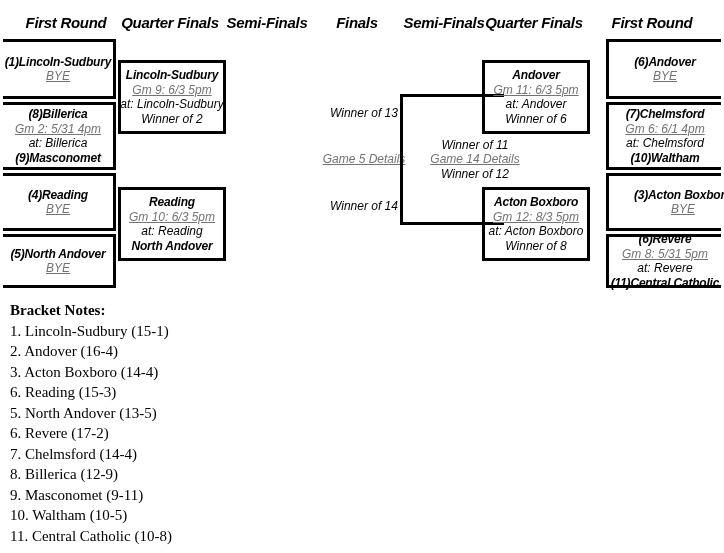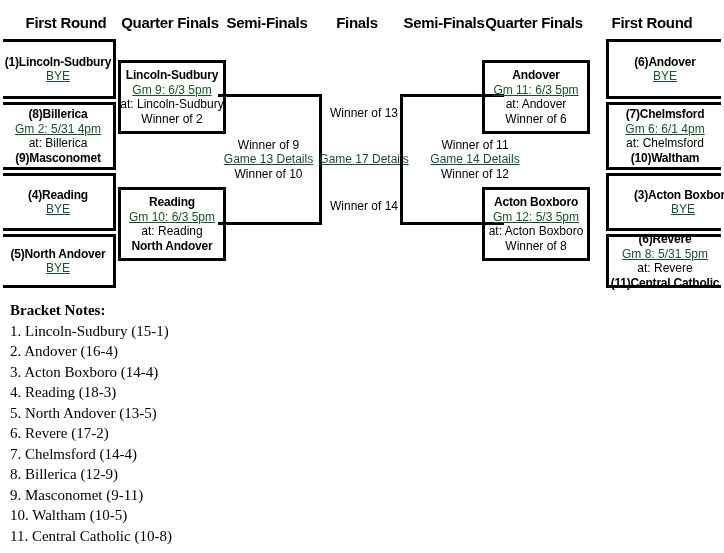--- a/index.html
+++ b/index.html
@@ -11,21 +11,21 @@
     width: 724px; height: 553px;
     position: relative;
     font-family: "Liberation Sans", sans-serif;
     color: #000000;
     overflow: hidden;
   }
 
   #bracket {
     position: absolute;
     left: 0; top: 0;
-    width: 612px; height: 295px;
+    width: 612px; height: 295px; font-style: italic;
   }
 
   
   .col-head {
     position: absolute;
     top: 14px;
     font-size: 15px;
     font-weight: bold;
     letter-spacing: -0.3px;
     text-align: center;
@@ -42,21 +42,21 @@
     align-items: center;
     text-align: center;
     font-size: 12px;
     line-height: 14.5px;
     white-space: nowrap;
   }
   .cell .ln { display: block; }
   .cell .team { font-weight: bold; letter-spacing: -0.2px; }
   .cell .plain { font-weight: normal; }
   .cell .lnk {
-    color: #14532d;
+    color: #737373;
     text-decoration: underline;
     cursor: pointer;
   }
 
   
   .bt { border-top: 3px solid #000; }
   .bb { border-bottom: 3px solid #000; }
   .bl { border-left: 3px solid #000; }
   .br { border-right: 3px solid #000; }
 
@@ -116,48 +116,43 @@
     <span class="ln plain">Winner of 2</span>
   </div>
 
   <div class="cell bt bb bl br" style="left:118px; top:187px; width:108px; height:74px;">
     <span class="ln team">Reading</span>
     <span class="ln lnk">Gm 10: 6/3 5pm</span>
     <span class="ln plain">at: Reading</span>
     <span class="ln team">North Andover</span>
   </div>
 
-  <div class="cell bt bb br" style="left:218px; top:94px; width:104px; height:131px;">
-    <span class="ln plain">Winner of 9</span>
-    <span class="ln lnk">Game 13 Details</span>
-    <span class="ln plain">Winner of 10</span>
-  </div>
 
   <div class="cell" style="left:316px; top:94px; width:96px; height:131px;gap:32px;">
     <span class="ln plain">Winner of 13</span>
-    <span class="ln lnk">Game 17 Details</span>
+    <span class="ln lnk">Game 5 Details</span>
     <span class="ln plain">Winner of 14</span>
   </div>
 
   <div class="cell bt bb bl" style="left:400px; top:94px; width:104px; height:131px;padding-left:43px;">
     <span class="ln plain">Winner of 11</span>
     <span class="ln lnk">Game 14 Details</span>
     <span class="ln plain">Winner of 12</span>
   </div>
 
   <div class="cell bt bb bl br" style="left:482px; top:60px; width:108px; height:74px;">
     <span class="ln team">Andover</span>
     <span class="ln lnk">Gm 11: 6/3 5pm</span>
     <span class="ln plain">at: Andover</span>
     <span class="ln plain">Winner of 6</span>
   </div>
 
   <div class="cell bt bb bl br" style="left:482px; top:187px; width:108px; height:74px;">
     <span class="ln team">Acton Boxboro</span>
-    <span class="ln lnk">Gm 12: 5/3 5pm</span>
+    <span class="ln lnk">Gm 12: 8/3 5pm</span>
     <span class="ln plain">at: Acton Boxboro</span>
     <span class="ln plain">Winner of 8</span>
   </div>
 
   <div class="cell bt bb bl" style="left:606px; top:39px; width:115px; height:60px;">
     <span class="ln team">(6)Andover</span>
     <span class="ln lnk">BYE</span>
   </div>
 
   <div class="cell bt bb bl" style="left:606px; top:102px; width:115px; height:68px;">
@@ -179,21 +174,21 @@
     <span class="ln team">(11)Central Catholic</span>
   </div>
 
 </div>
 
 <div id="notes">
   <div class="notes-title">Bracket Notes:</div>
   <div class="note-line">1. Lincoln-Sudbury (15-1)</div>
   <div class="note-line">2. Andover (16-4)</div>
   <div class="note-line">3. Acton Boxboro (14-4)</div>
-  <div class="note-line">4. Reading (18-3)</div>
+  <div class="note-line">6. Reading (15-3)</div>
   <div class="note-line">5. North Andover (13-5)</div>
   <div class="note-line">6. Revere (17-2)</div>
   <div class="note-line">7. Chelmsford (14-4)</div>
   <div class="note-line">8. Billerica (12-9)</div>
   <div class="note-line">9. Masconomet (9-11)</div>
   <div class="note-line">10. Waltham (10-5)</div>
   <div class="note-line">11. Central Catholic (10-8)</div>
 </div>
 
 </body></html>

